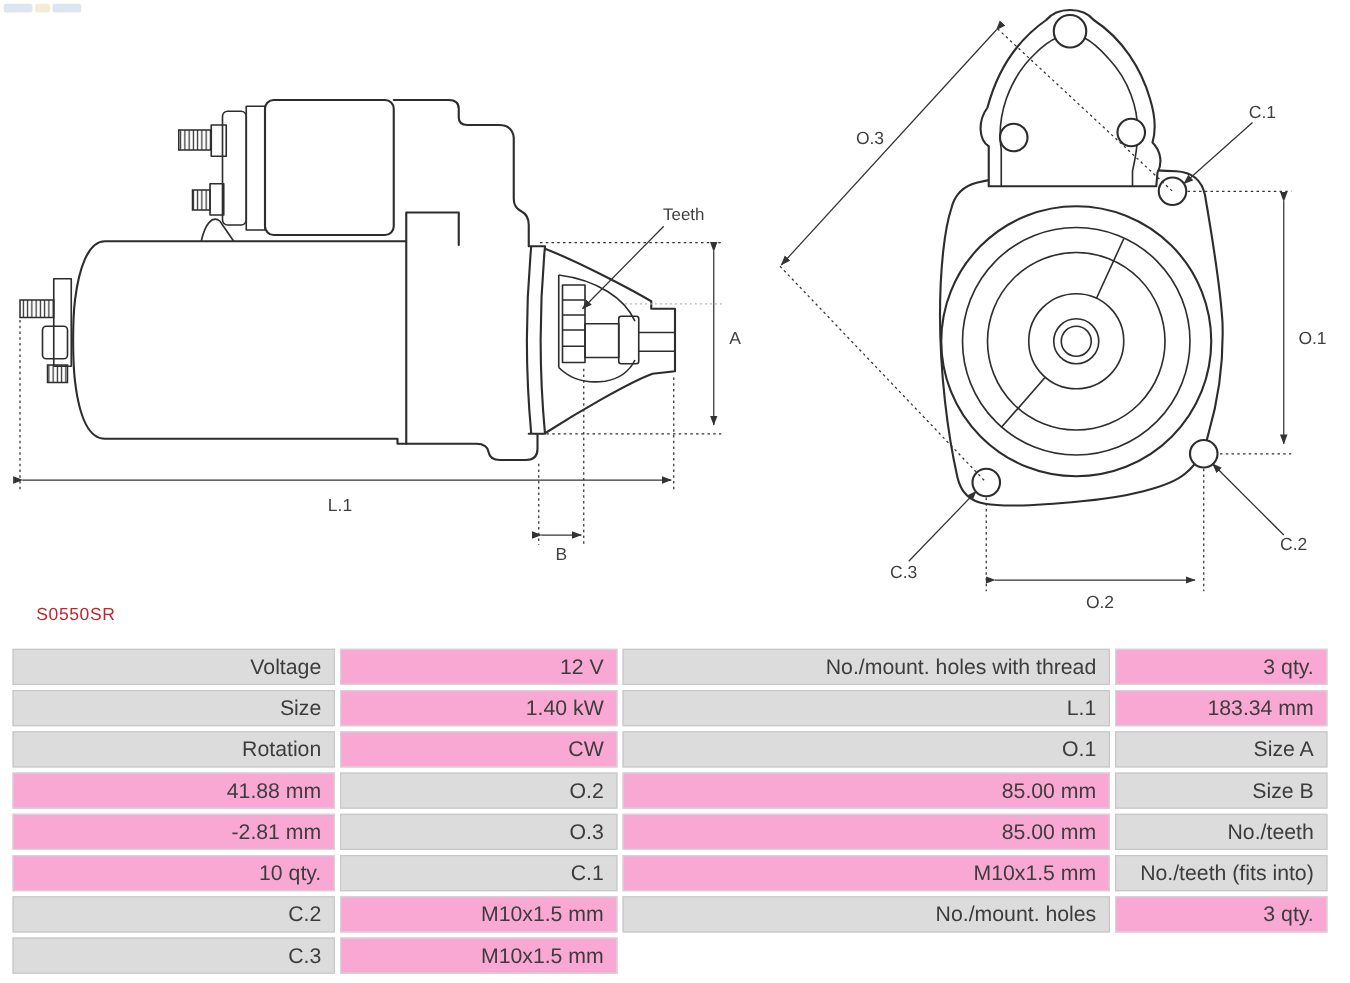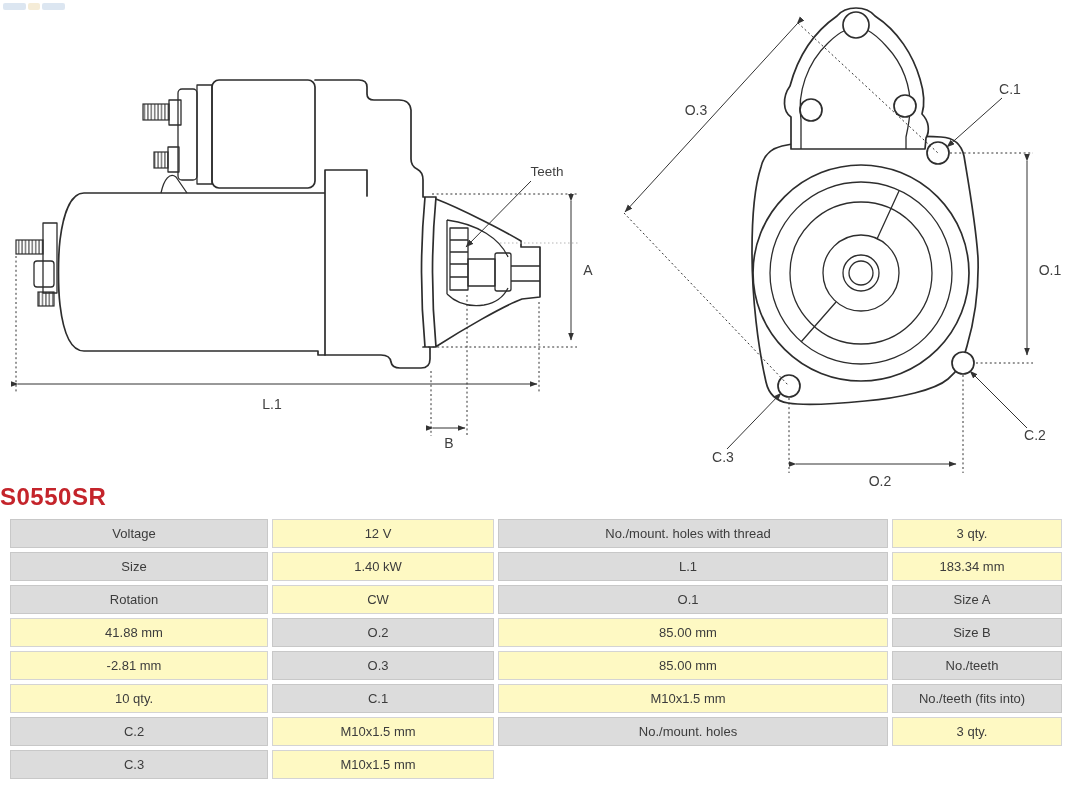--- a/index.html
+++ b/index.html
@@ -4,29 +4,29 @@
 <style>
   html,body{margin:0;padding:0;background:#ffffff;}
   body{width:1080px;height:786px;overflow:hidden;position:relative;
        font-family:"Liberation Sans","DejaVu Sans",sans-serif;}
   #stage{position:absolute;inset:0;width:1080px;height:786px;}
   #drawing{position:absolute;left:0;top:0;}
   #watermark{position:absolute;left:3px;top:1px;width:62px;height:11px;opacity:.35;
              display:flex;gap:2px;align-items:center;}
   #watermark .wm-b{height:7px;flex:1;background:#9db9d8;border-radius:2px;}
   #watermark .wm-o{height:7px;width:12px;background:#e3c98e;border-radius:2px;}
-  #part-number{position:absolute;left:0;top:483px;font-size:24px;font-weight:700;
+  #part-number{position:absolute;left:29px;top:483px;font-size:14px;font-weight:400;
                letter-spacing:.5px;color:#c4242b;}
   #spec-grid{position:absolute;left:10px;top:519px;width:1052px;
              display:grid;grid-template-columns:258px 222px 390px 170px;
              column-gap:4px;row-gap:4px;grid-auto-rows:29px;}
-  .cell{box-sizing:border-box;font-size:13px;color:#3c3c3c;line-height:27px;
-        text-align:center;padding-right:10px;white-space:nowrap;overflow:hidden;}
+  .cell{box-sizing:border-box;font-size:17px;color:#3c3c3c;line-height:27px;
+        text-align:right;padding-right:10px;white-space:nowrap;overflow:hidden;}
   .cell.lbl{background:#dcdcdc;border:1px solid #c8c8c8;}
-  .cell.val{background:#fef9c3;border:1px solid #d4d4d4;}
+  .cell.val{background:#f9a8d4;border:1px solid #d4d4d4;}
   svg text{fill:#3f3f3f;font-family:"Liberation Sans","DejaVu Sans",sans-serif;}
   .outline{fill:none;stroke:#2d2d2d;stroke-width:1.7;stroke-linejoin:round;stroke-linecap:round;}
   .outline2{fill:none;stroke:#2d2d2d;stroke-width:1.3;stroke-linejoin:round;}
   .whitefill{fill:#ffffff;stroke:#2d2d2d;stroke-width:1.7;stroke-linejoin:round;}
   .dim{fill:none;stroke:#333333;stroke-width:1;}
   .dash{fill:none;stroke:#333333;stroke-width:1;stroke-dasharray:2 2.6;}
   .dashlight{fill:none;stroke:#b5b5b5;stroke-width:1;stroke-dasharray:1.5 2.5;}
   .dimtext{font-size:14px;}
   .arrfill{fill:#333333;}
 </style>

